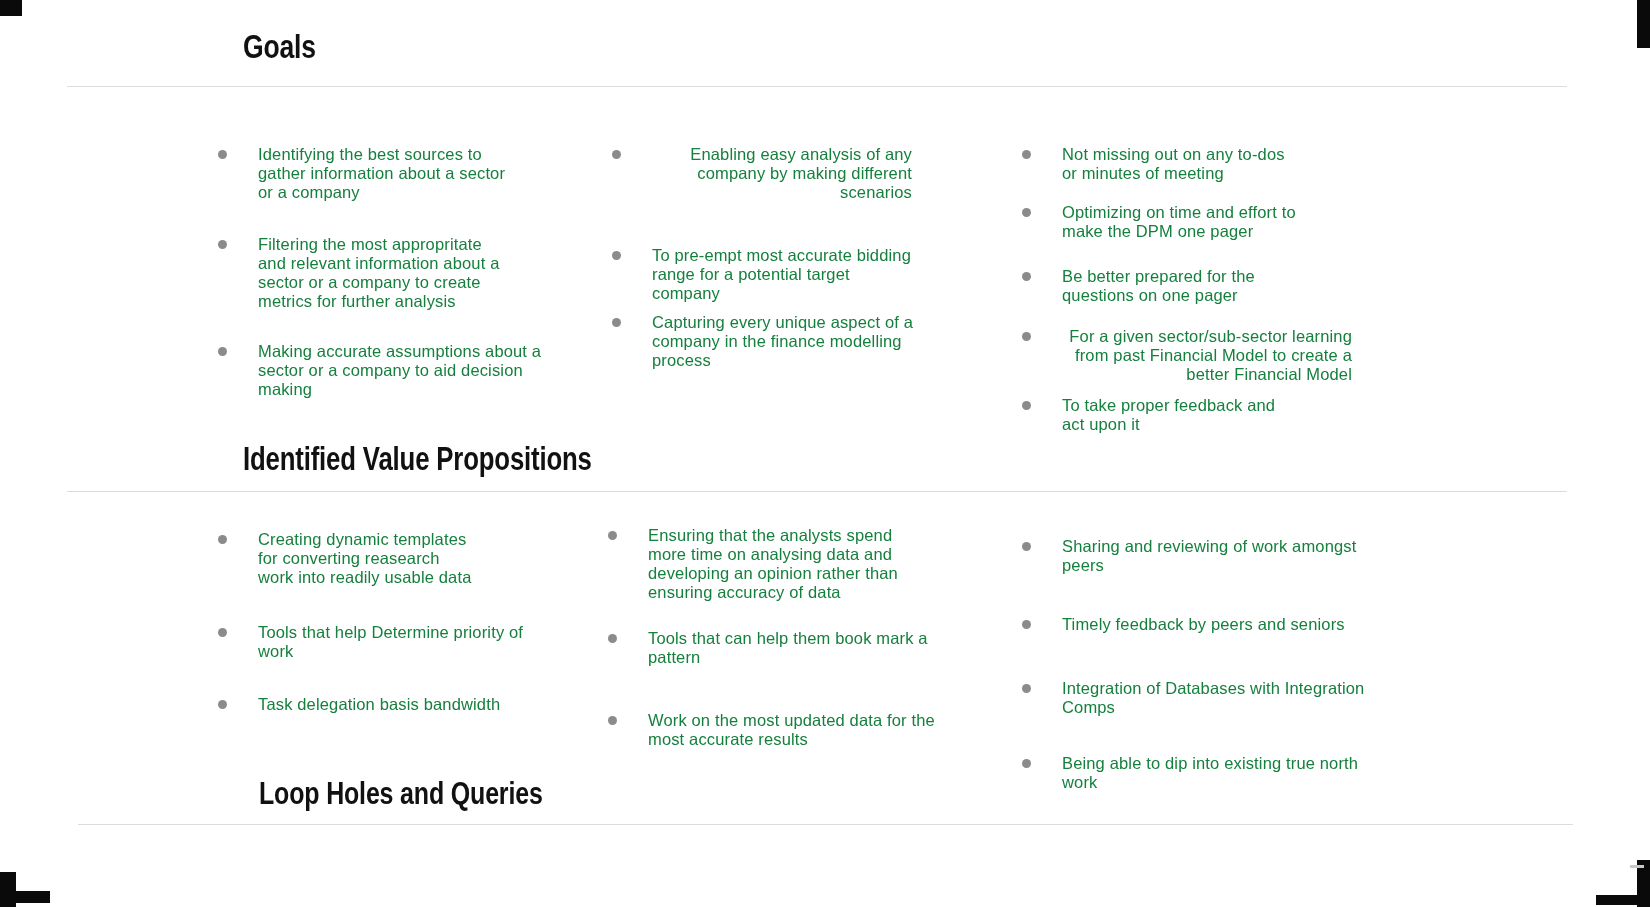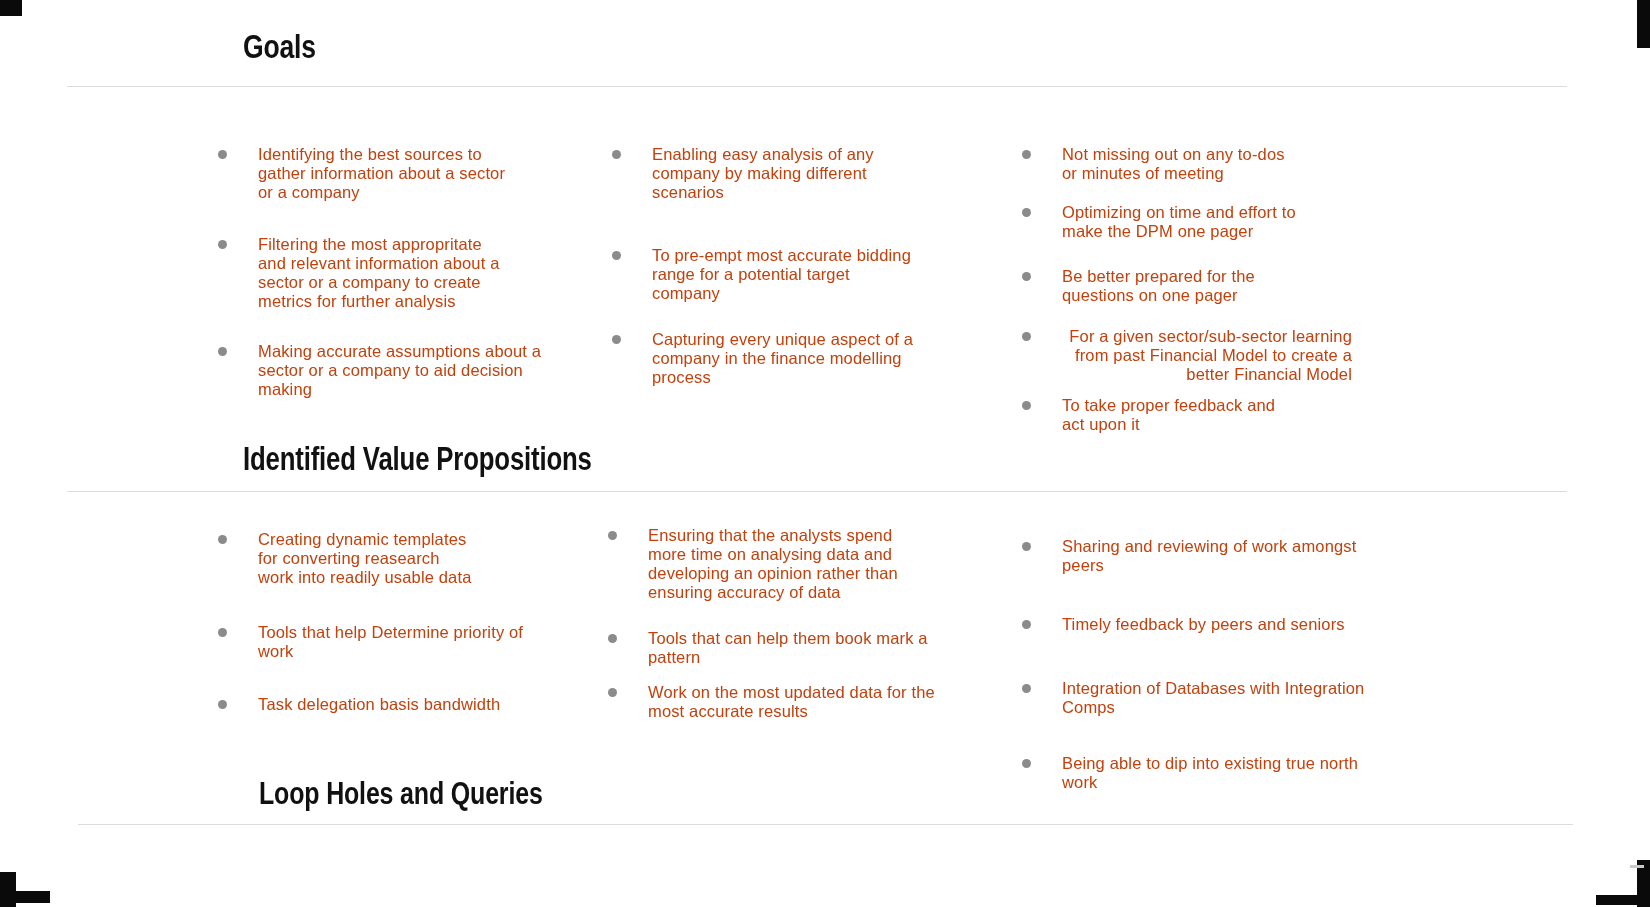--- a/index.html
+++ b/index.html
@@ -74,21 +74,21 @@
   .bullet-dot {
     position: absolute;
     left: 0;
     width: 9px;
     height: 9px;
     border-radius: 50%;
     background: #8b8b8b;
   }
   .bullet-text {
     display: block;
-    color: #c2410c;
+    color: #15803d;
     font-size: 16.5px;
     line-height: 19px;
     letter-spacing: 0.15px;
     font-weight: normal;
   }
 </style>
 </head>
 <body>
 
 <div class="page">
@@ -117,25 +117,25 @@
         <span class="bullet-dot" style="top:5px;"></span>
         <span class="bullet-text">Filtering the most appropritate and relevant information about a sector or a company to create metrics for further analysis</span>
       </div>
       <div class="bullet-row" style="padding-left:40px;">
         <span class="bullet-dot" style="top:5px;"></span>
         <span class="bullet-text" style="width:300px;">Making accurate assumptions about a sector or a company to aid decision making</span>
       </div>
     </div>
 
     <div class="col" style="left:612px; top:145px; width:300px;">
-      <div class="bullet-row" style="margin-bottom:44px; padding-left:40px;">
+      <div class="bullet-row" style="margin-bottom:44px; padding-left:40px;text-align:right;">
         <span class="bullet-dot" style="top:5px;"></span>
         <span class="bullet-text">Enabling easy analysis of any company by making  different scenarios</span>
       </div>
-      <div class="bullet-row" style="margin-bottom:27px; padding-left:40px;">
+      <div class="bullet-row" style="margin-bottom:10px; padding-left:40px;">
         <span class="bullet-dot" style="top:5px;"></span>
         <span class="bullet-text">To pre-empt most accurate bidding range for a potential target company</span>
       </div>
       <div class="bullet-row" style="padding-left:40px;">
         <span class="bullet-dot" style="top:5px;"></span>
         <span class="bullet-text" style="width:300px;">Capturing every unique aspect of a company in the finance modelling process</span>
       </div>
     </div>
 
     <div class="col" style="left:1022px; top:145px; width:280px;">
@@ -183,21 +183,21 @@
         <span class="bullet-dot" style="top:5px;"></span>
         <span class="bullet-text" style="width:300px;">Task delegation basis bandwidth</span>
       </div>
     </div>
 
     <div class="col" style="left:608px; top:526px; width:315px;">
       <div class="bullet-row" style="margin-bottom:27px; padding-left:40px;">
         <span class="bullet-dot" style="top:5px;"></span>
         <span class="bullet-text">Ensuring that the analysts spend more time on analysing data and developing an opinion rather than ensuring accuracy of data</span>
       </div>
-      <div class="bullet-row" style="margin-bottom:16px; padding-left:40px;">
+      <div class="bullet-row" style="margin-bottom:44px; padding-left:40px;">
         <span class="bullet-dot" style="top:5px;"></span>
         <span class="bullet-text" style="width:330px;">Tools that can help them book mark a pattern</span>
       </div>
       <div class="bullet-row" style="padding-left:40px;">
         <span class="bullet-dot" style="top:5px;"></span>
         <span class="bullet-text" style="width:290px;">Work on the most updated data for the most accurate results</span>
       </div>
     </div>
 
     <div class="col" style="left:1022px; top:537px; width:320px;">

